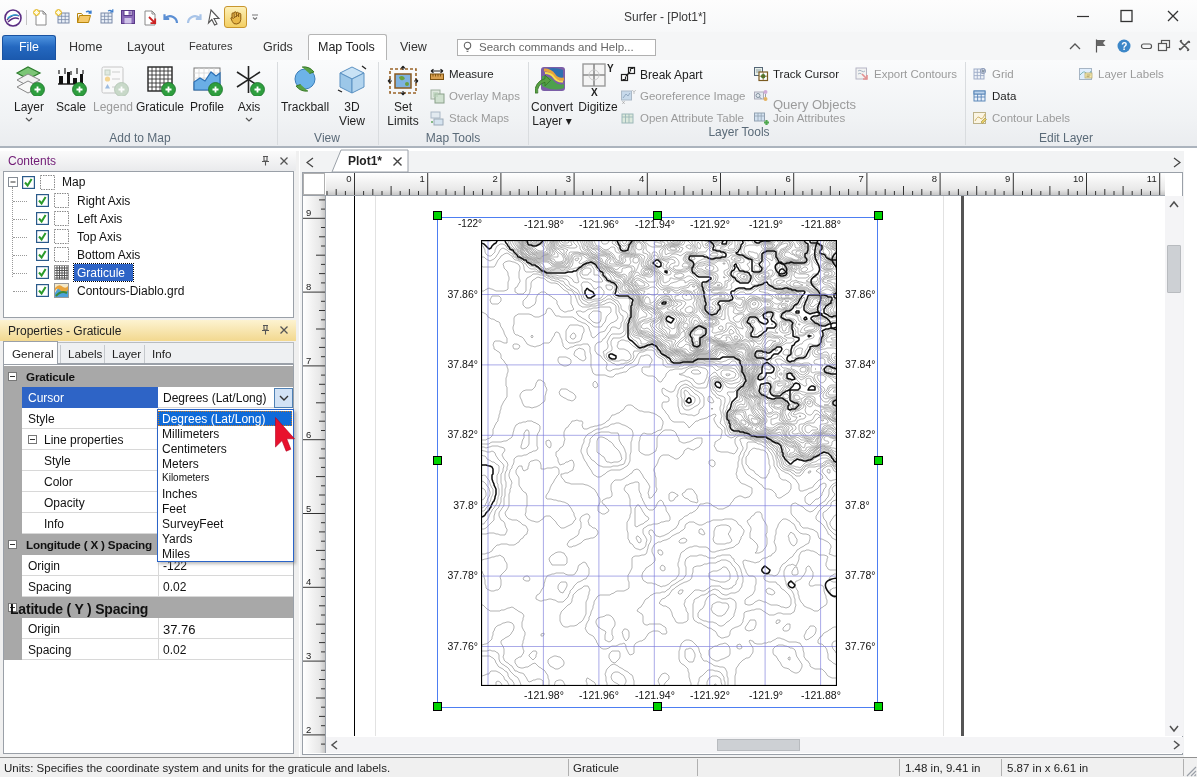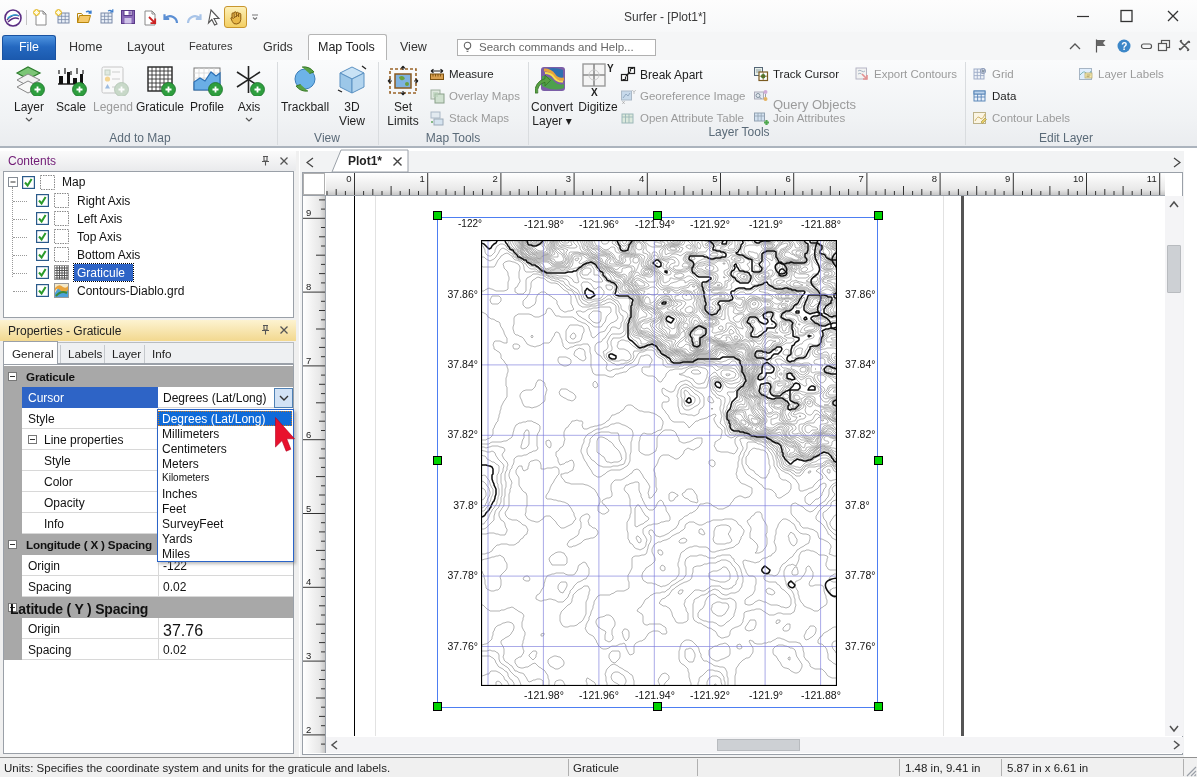--- a/index.html
+++ b/index.html
@@ -512,21 +512,21 @@
 <div class="t" style="left:163px;top:580px;font-size:12px;color:#111">0.02</div>
 <div class="a" style="left:158px;top:576px;width:1px;height:21px;background:#d8d8d8"></div>
 <div class="a" style="left:4px;top:597px;width:289px;height:21px;background:#a8a8a8"></div>
 <svg class="a" style="left:8px;top:603px" width="9" height="9" viewBox="0 0 9 9">
     <rect x="0.5" y="0.5" width="8" height="8" fill="#fff" stroke="#777"></rect>
     <path d="M2 4.5 h5" stroke="#333"></path>
   </svg>
 <div class="t" style="left:10px;top:601px;font-size:14px;font-weight:bold;color:#111;letter-spacing:-0.2px">Latitude ( Y ) Spacing</div>
 <div class="a" style="left:22px;top:618px;width:271px;height:21px;background:#fff;border-bottom:1px solid #d8d8d8"></div>
 <div class="t" style="left:28px;top:622px;font-size:12px;color:#111">Origin</div>
-<div class="t" style="left:163px;top:622px;font-size:16px;color:#111">37.76</div>
+<div class="t" style="left:163px;top:622px;font-size:13px;color:#111">37.76</div>
 <div class="a" style="left:158px;top:618px;width:1px;height:21px;background:#d8d8d8"></div>
 <div class="a" style="left:22px;top:639px;width:271px;height:21px;background:#fff;border-bottom:1px solid #d8d8d8"></div>
 <div class="t" style="left:28px;top:643px;font-size:12px;color:#111">Spacing</div>
 <div class="t" style="left:163px;top:643px;font-size:12px;color:#111">0.02</div>
 <div class="a" style="left:158px;top:639px;width:1px;height:21px;background:#d8d8d8"></div>
 <div class="a" style="left:300px;top:151px;width:884px;height:606px;background:#f2f3f4"></div>
 <div class="a" style="left:300px;top:151px;width:884px;height:21px;background:#f2f3f4"></div>
 <svg class="a" style="left:305px;top:157px" width="10" height="11" viewBox="0 0 10 11">
     <path d="M8 1 L2 5.5 L8 10" fill="none" stroke="#444" stroke-width="1.2"></path>
   </svg>

